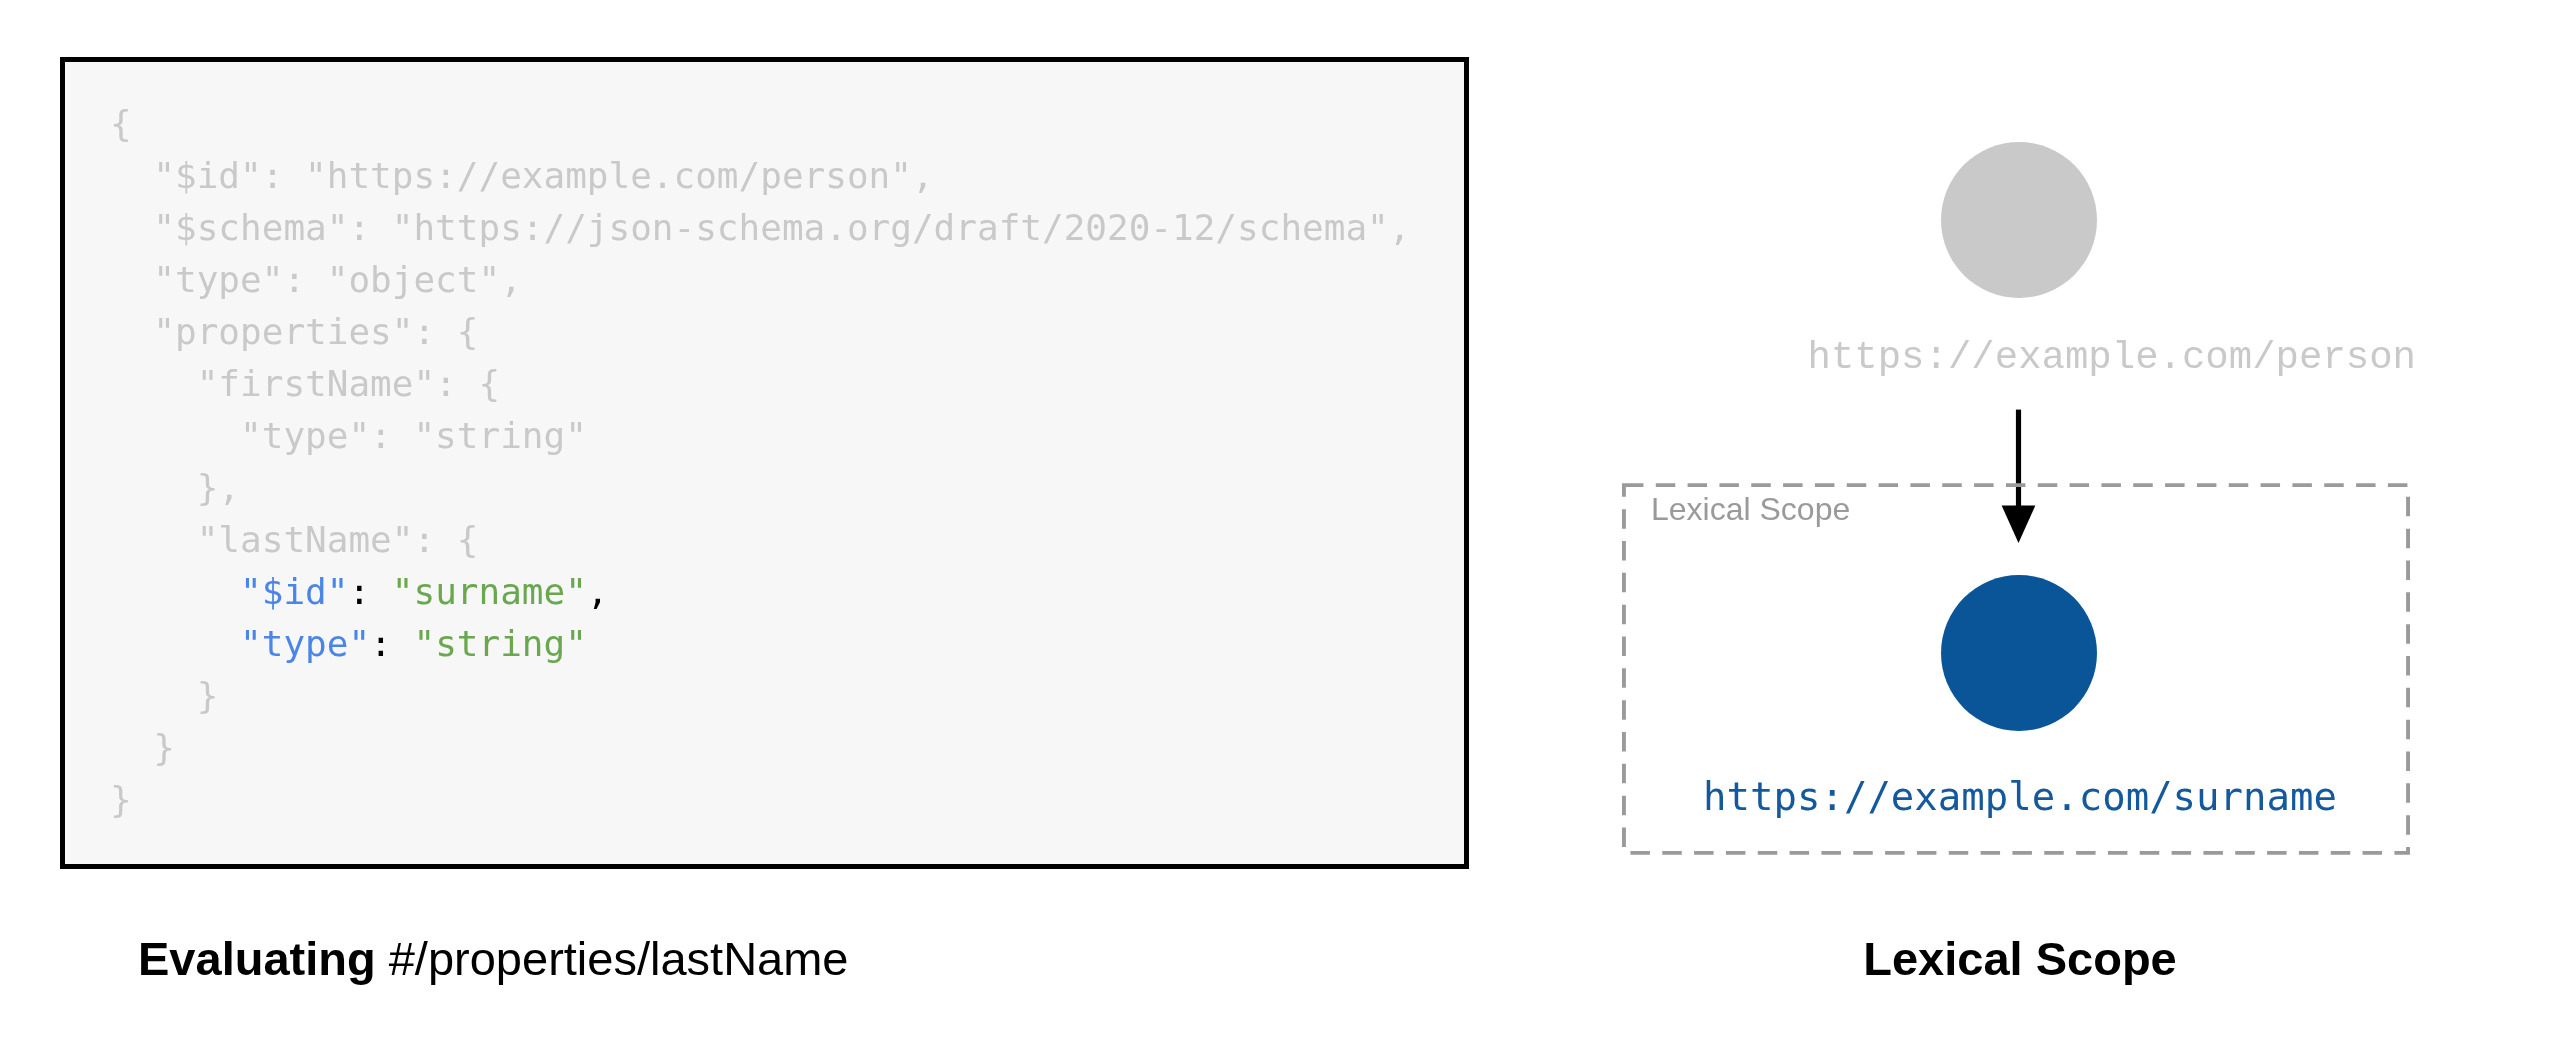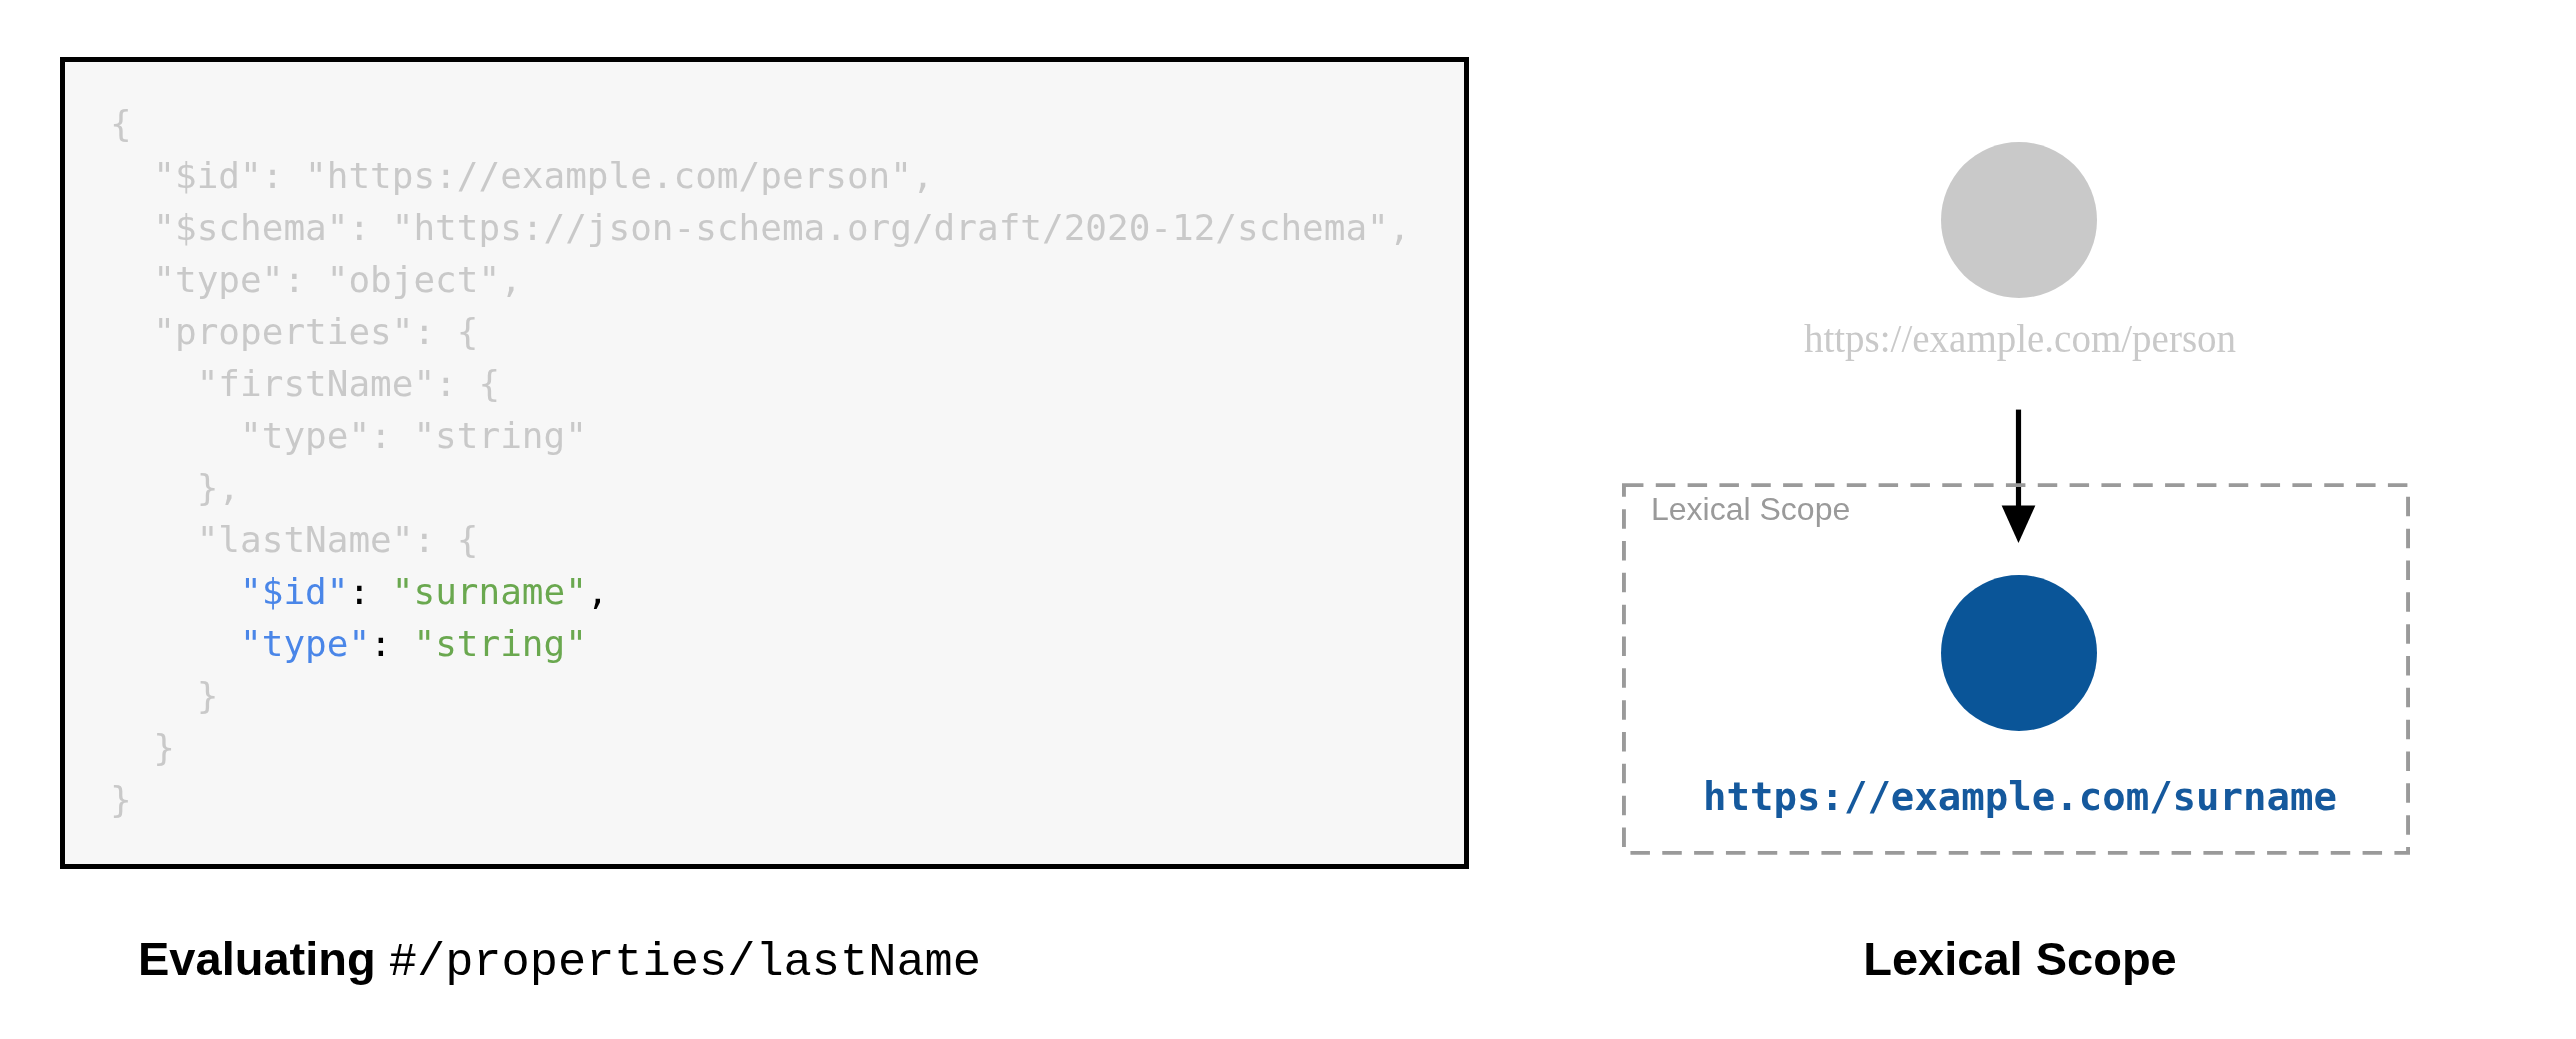--- a/index.html
+++ b/index.html
@@ -36,50 +36,50 @@
   .tok-muted{color:var(--code-muted,#c9c9c9);}
   .tok-key{color:var(--key-blue,#4a86e8);}
   .tok-str{color:var(--string-green,#6aa84f);}
   .tok-plain{color:var(--punct-black,#000);}
 
   .caption-left{
     left:138px;top:931px;width:1299px;height:71px;
     font-size:47px;color:#000;white-space:nowrap;
   }
   .cap-bold{font-weight:bold;font-family:Liberation Sans, sans-serif;}
-  .cap-mono{font-family:Liberation Mono, monospace;font-weight:normal;}
+  .cap-mono{font-family:Liberation Sans, sans-serif;font-weight:normal;}
 
   
   .parent-circle{
     left:1941px;top:142px;width:156px;height:156px;border-radius:50%;
     background:var(--parent-gray,#c9c9c9);
   }
   .parent-uri{
-    left:1624px;top:316px;width:792px;text-align:center;
-    font-family:Liberation Serif, serif;
+    left:1624px;top:336px;width:792px;text-align:right;
+    font-family:Liberation Mono, monospace;
     font-size:39px;color:var(--parent-gray,#c9c9c9);white-space:nowrap;
   }
   .arrow-svg{left:1995px;top:407px;}
   .arrow-line{stroke:var(--arrow-black,#000);stroke-width:8;}
   .arrow-head{fill:var(--arrow-black,#000);}
 
   .scope-svg{left:1622px;top:483px;}
   .scope-rect{fill:none;stroke:var(--scope-gray,#9a9a9a);stroke-width:6;stroke-dasharray:30 19;}
   .scope-label{
     left:1651px;top:491px;font-size:32px;color:var(--scope-gray,#9a9a9a);
     font-family:"Liberation Sans",sans-serif;white-space:nowrap;
   }
   .child-circle{
     left:1941px;top:575px;width:156px;height:156px;border-radius:50%;
     background:var(--child-blue,#0a5598);
   }
   .child-uri{
     left:1624px;top:774px;width:792px;text-align:center;
     font-family:"DejaVu Sans Mono","Liberation Mono",monospace;
-    font-size:39px;color:var(--child-link-blue,#15599d);white-space:nowrap;font-weight:bold;
+    font-size:39px;color:var(--child-link-blue,#15599d);white-space:nowrap;
   }
   .caption-right{
     left:1624px;top:931px;width:792px;text-align:center;
     font-size:47px;font-weight:bold;color:#000;white-space:nowrap;
   }
 </style>
 </head>
 <body>
 
 <div class="abs code-box">

